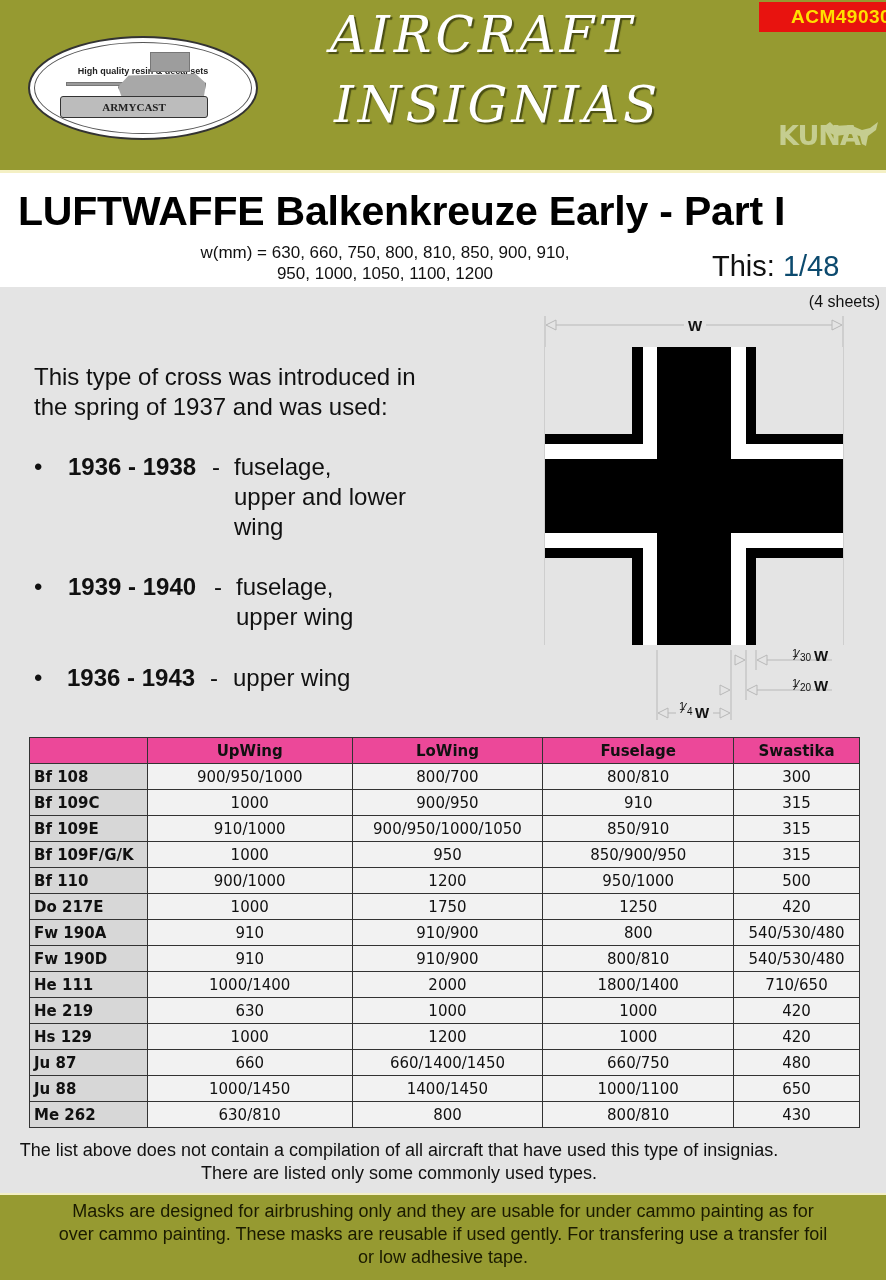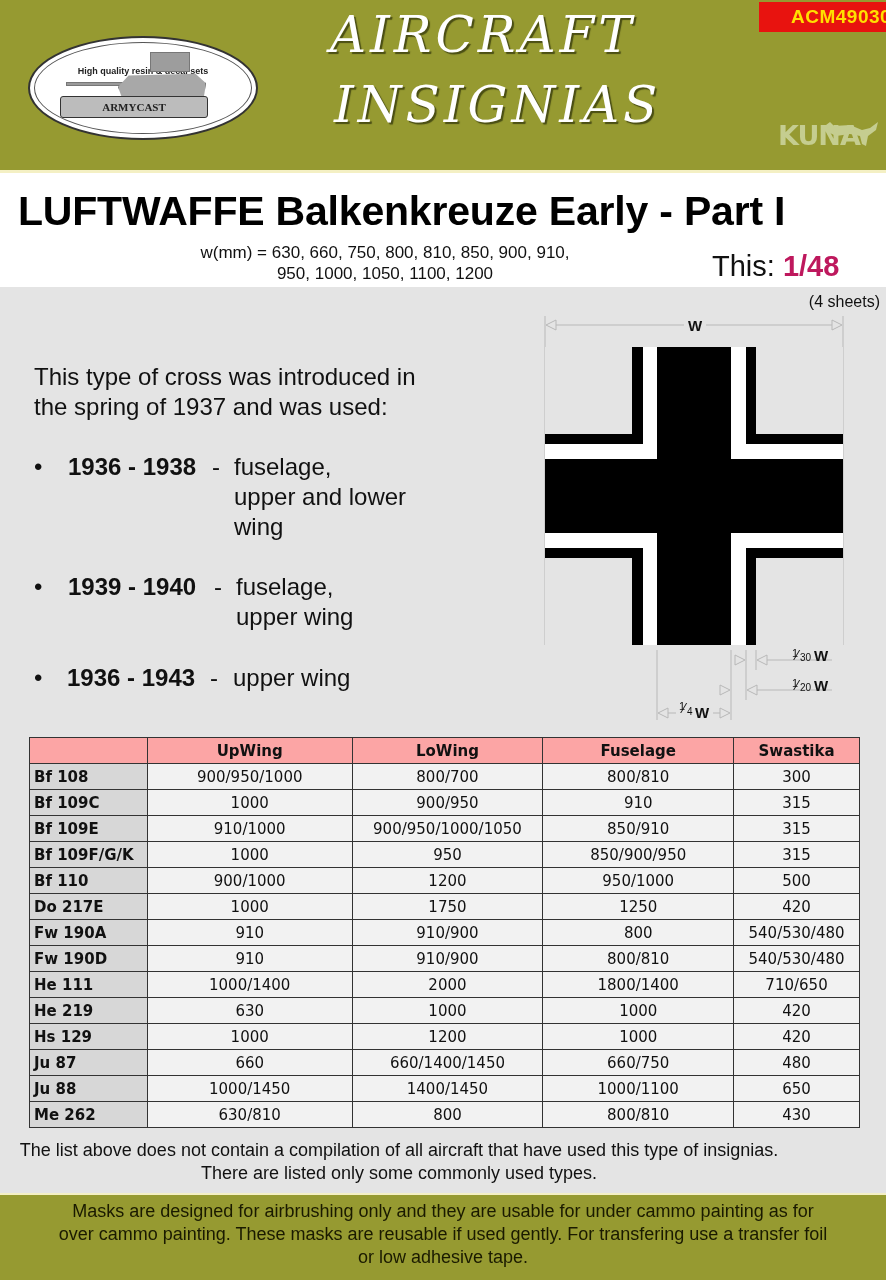--- a/index.html
+++ b/index.html
@@ -22,36 +22,36 @@
     .title-line2 { top: 76px; left: 334px; }
 
     .product-code { position: absolute; left: 759px; top: 2px; width: 127px; height: 30px; background: #e8130f; color: #ffe000; font-weight: bold; font-size: 19px; text-align: center; line-height: 30px; letter-spacing: 0.5px; padding-left: 32px; }
     .kuna-logo { position: absolute; left: 778px; top: 120px; color: #c5cd90; font-weight: bold; font-size: 27px; letter-spacing: -1px; font-family: "DejaVu Sans", sans-serif; }
     .kuna-animal { position: absolute; left: 820px; top: 120px; width: 60px; height: 30px; }
 
     .title-band { position: absolute; left: 0; top: 173px; width: 886px; height: 114px; background: #ffffff; }
     .main-title { position: absolute; left: 18px; top: 188px; font-size: 41px; font-weight: bold; color: #000; letter-spacing: -0.2px; white-space: nowrap; }
     .sizes { position: absolute; left: 150px; top: 242px; width: 470px; text-align: center; font-size: 17px; line-height: 21px; color: #111; }
     .scale { position: absolute; left: 712px; top: 250px; font-size: 29px; color: #111; white-space: nowrap; }
-    .scale-value { color: #be185d; font-weight: bold; }
+    .scale-value { color: #0c4a6e; font-weight: normal; }
 
     .sheets { position: absolute; right: 6px; top: 293px; font-size: 16px; color: #111; }
 
     .intro { position: absolute; left: 34px; top: 362px; font-size: 24px; line-height: 30px; color: #111; }
     .period { position: absolute; left: 34px; font-size: 24px; line-height: 30px; color: #111; }
     .period .bullet { position: absolute; left: 0; top: 0; width: 20px; }
     .period .years { position: absolute; left: 34px; top: 0; font-weight: bold; white-space: nowrap; }
     .period .desc { position: absolute; top: 0; white-space: nowrap; }
     .period .desc-line { display: block; }
 
     .diagram { position: absolute; left: 540px; top: 310px; width: 330px; height: 420px; }
 
     .data-table { position: absolute; left: 29px; top: 737px; width: 831px; border-collapse: collapse; font-family: "DejaVu Sans", sans-serif; }
     .data-table th, .data-table td { border: 1px solid #333; height: 26px; font-size: 15px; text-align: center; color: #111; padding: 0; }
-    .data-table th { background: #fca5a5; font-weight: bold; }
+    .data-table th { background: #ec4899; font-weight: bold; }
     .data-table td { background: #f2f2f2; }
     .data-table td.aircraft { background: #d7d7d7; font-weight: bold; text-align: left; padding-left: 4px; }
     .col-aircraft { width: 118px; }
     .col-up { width: 205px; }
     .col-lo { width: 191px; }
     .col-fus { width: 191px; }
     .col-sw { width: 126px; }
 
     .disclaimer { position: absolute; left: 0; top: 1139px; width: 798px; text-align: center; font-size: 18px; line-height: 23px; color: #111; }
     .footer { position: absolute; left: 0; top: 1195px; width: 886px; height: 85px; background: #969a31; }

